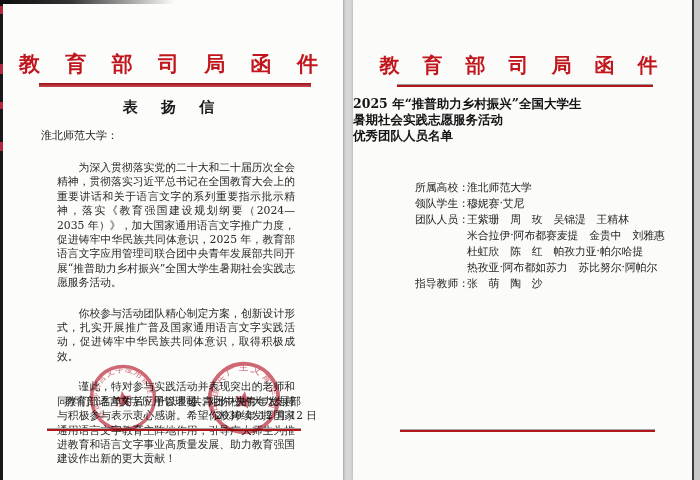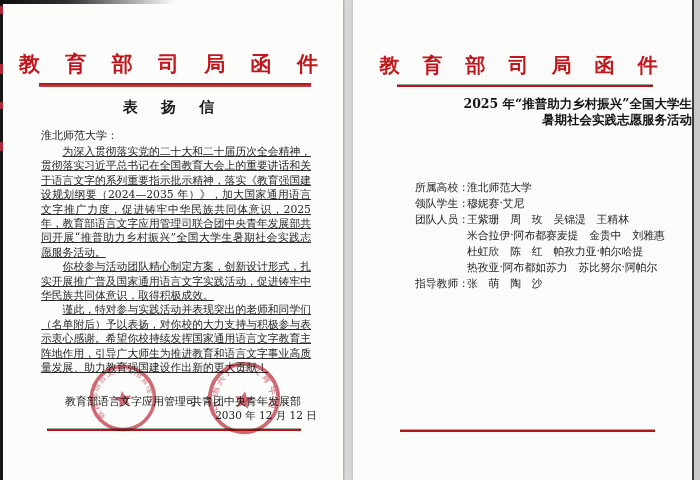--- a/index.html
+++ b/index.html
@@ -28,39 +28,39 @@
   .head-rule-right{position:absolute;top:84px;left:44px;width:256px;height:3px;
     border-top:1px solid #9a9a9a;background:#b3151c;box-sizing:border-box;}
 
   .doc-title{position:absolute;top:98px;left:0;right:0;text-align:center;
     font-size:15px;font-weight:bold;letter-spacing:9px;color:#1c1c1c;white-space:nowrap;}
 
   .salutation{position:absolute;top:128px;left:38px;font-size:11px;color:#222;}
 
   .body-text{position:absolute;top:145px;left:38px;width:270px;font-size:10.8px;
     line-height:14.4px;color:#272727;text-align:justify;}
-  .body-text p{margin:0;text-indent:2em;text-decoration:underline;}
+  .body-text p{margin:16px;text-indent:2em;}
 
   .sig-row{position:absolute;top:394px;left:0;right:0;font-size:11px;color:#222;z-index:2;}
   .sig-left{position:absolute;left:62px;white-space:nowrap;}
   .sig-right{position:absolute;left:188px;white-space:nowrap;}
   .date-line{position:absolute;top:409px;left:198px;width:130px;text-align:center;
     font-size:10.5px;color:#222;z-index:2;white-space:nowrap;}
 
   .bottom-rule{position:absolute;height:3px;border-top:1px solid #a6a6a6;
     background:#b3151c;box-sizing:border-box;z-index:3;}
   .bottom-rule-left{top:428px;left:44px;width:254px;}
   .bottom-rule-right{top:429px;left:47px;width:255px;}
 
   .seal{position:absolute;z-index:4;mix-blend-mode:multiply;opacity:0.85;}
   .seal-left{left:85px;top:363px;width:70px;height:70px;transform:rotate(-10deg);}
   .seal-right{left:203px;top:360px;width:76px;height:76px;transform:rotate(8deg);}
   .seal text{fill:#c9505e;font-family:"DejaVu Serif","Liberation Serif",serif;}
 
-  .main-title{position:absolute;top:96px;left:0;right:0;text-align:right;
+  .main-title{position:absolute;top:96px;left:0;right:0;text-align:left;
     font-size:12.5px;font-weight:bold;line-height:16px;color:#141414;}
   .fields{position:absolute;top:180px;left:62px;width:270px;font-size:10.8px;
     line-height:16px;color:#232323;}
   .field-row{display:flex;}
   .field-label{width:52px;flex:0 0 52px;white-space:nowrap;}
   .field-value{white-space:nowrap;}
 </style>
 </head>
 <body>
 
@@ -114,20 +114,21 @@
     <div class="bottom-rule bottom-rule-left"></div>
   </div>
 
   <div class="page page-right">
     <div class="letterhead">教 育 部 司 局 函 件</div>
     <div class="head-rule-right"></div>
 
     <div class="main-title">
       <div>2025 年“推普助力乡村振兴”全国大学生</div>
       <div>暑期社会实践志愿服务活动</div>
+      <div>优秀团队人员名单</div>
     </div>
 
     <div class="fields">
       <div class="field-row">
         <span class="field-label">所属高校：</span>
         <span class="field-value">淮北师范大学</span>
       </div>
       <div class="field-row">
         <span class="field-label">领队学生：</span>
         <span class="field-value">穆妮赛·艾尼</span>

